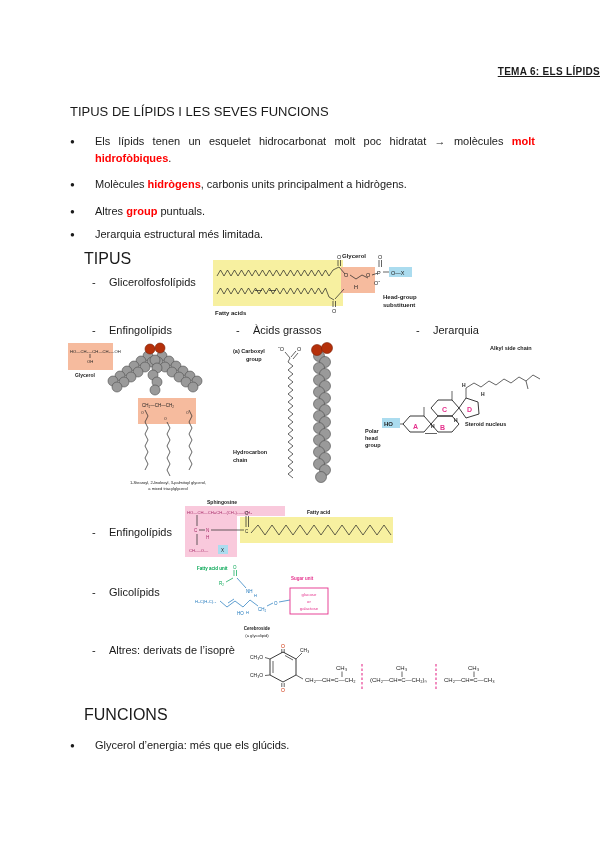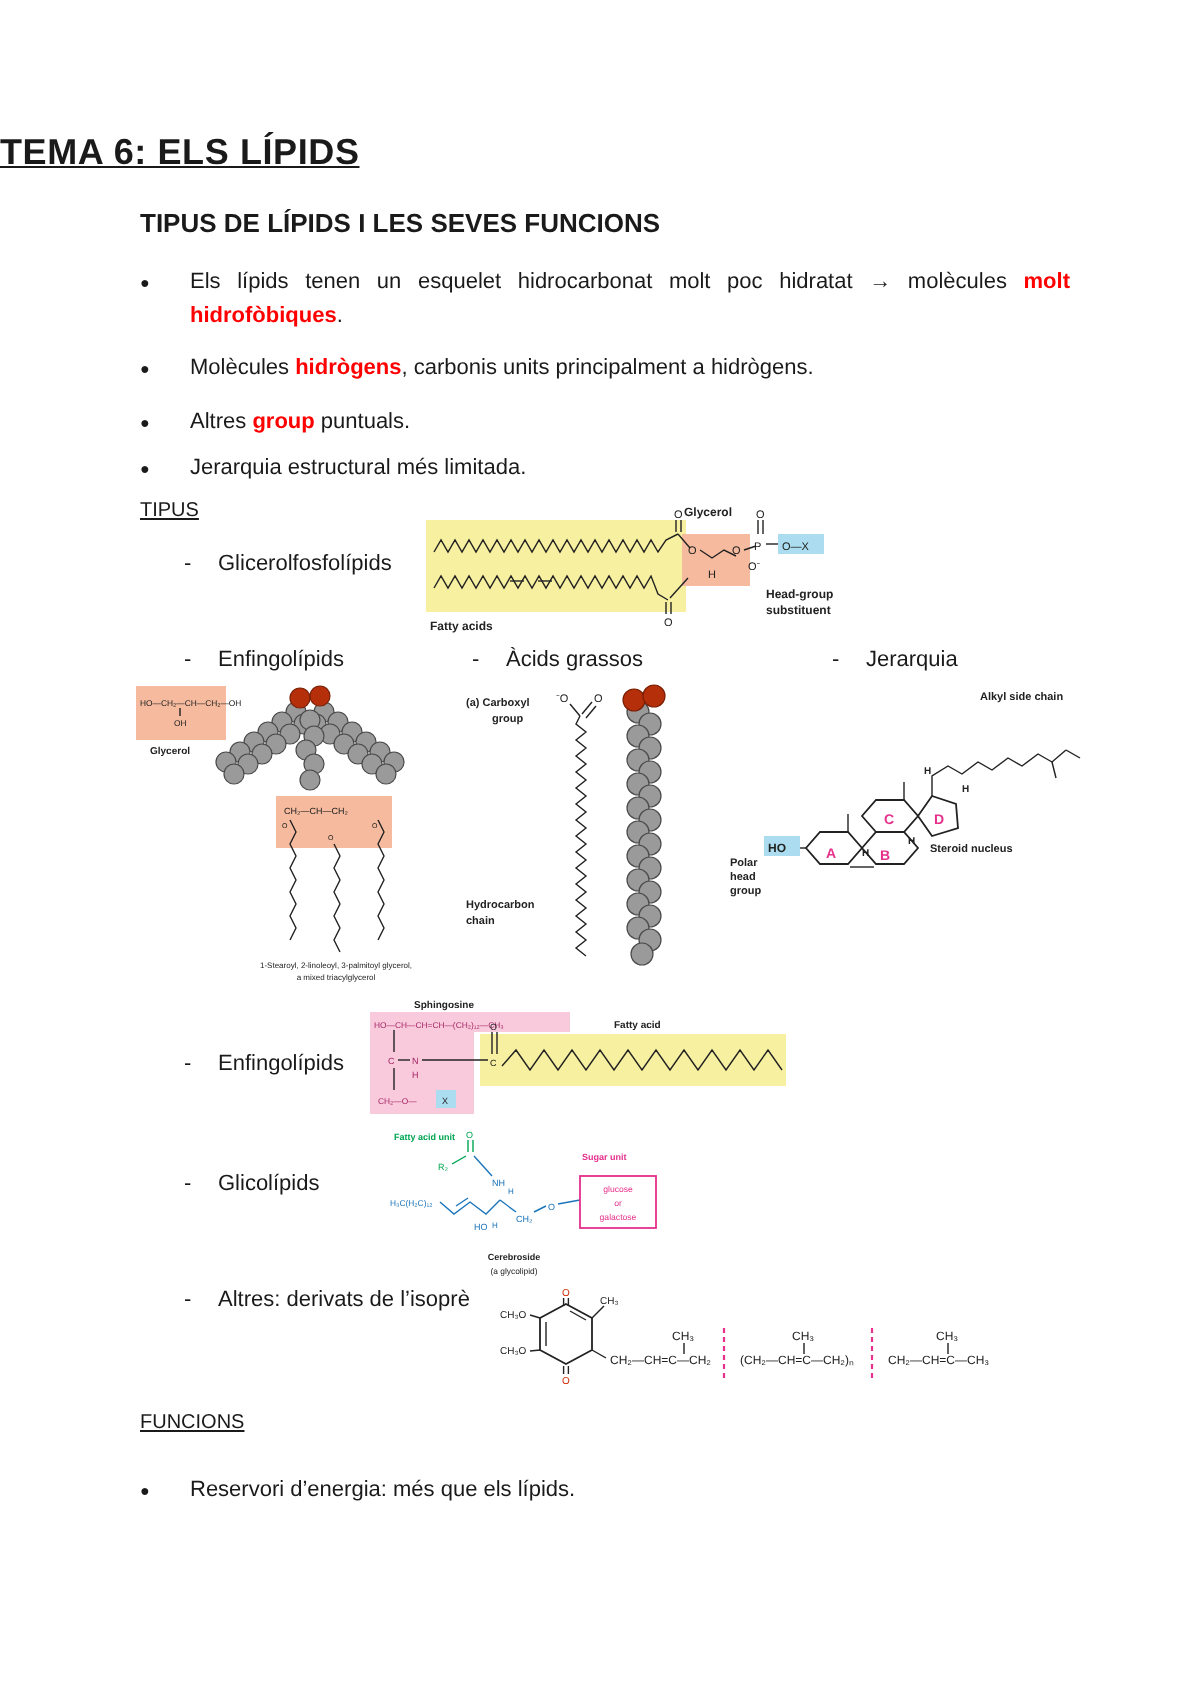--- a/index.html
+++ b/index.html
@@ -1,22 +1,22 @@
 <!DOCTYPE html>
 <html><head>
 <meta charset="utf-8">
 <style>
   html,body{margin:0;padding:0;background:#ffffff;}
   .page{position:relative;width:600px;height:848px;background:#fff;overflow:hidden;
         font-family:"Liberation Sans",sans-serif;color:#1a1a1a;}
   .abs{position:absolute;}
-  .title{left:0;right:0;top:66px;text-align:left;font-size:18px;font-weight:bold;
+  .title{left:0;right:0;top:66px;text-align:right;font-size:10px;font-weight:bold;
          text-decoration:underline;letter-spacing:.3px;}
-  .h2{left:70px;top:104px;font-size:13px;font-weight:bold;}
-  .uhead{left:70px;font-size:10px;text-decoration:underline;}
+  .h2{left:70px;top:104px;font-size:13px;font-weight:normal;}
+  .uhead{left:84px;font-size:16px;}
   .bullet{left:70px;width:465px;display:flex;font-size:11px;line-height:17px;}
   .bullet .mark{width:25px;flex:0 0 25px;font-size:8px;line-height:17px;}
   .bullet .txt{flex:1;}
   .just .txt{text-align:justify;}
   .red{color:#ff0000;font-weight:bold;}
   .item{font-size:11px;display:flex;}
   .item .dash{width:17px;flex:0 0 17px;}
   svg text{font-family:"Liberation Sans",sans-serif;}
   .chem{stroke:#222;stroke-width:0.9;fill:none;}
   .chem-thin{stroke:#222;stroke-width:0.7;fill:none;}
@@ -314,16 +314,16 @@
     <line x1="186" y1="24" x2="186" y2="51" stroke="#e5308c" stroke-width="1.1" stroke-dasharray="2.5,2"></line>
     <text x="194" y="42" font-size="6" fill="#222">CH₂—CH=C—CH₃</text>
     <text x="218" y="30" font-size="6" fill="#222">CH₃</text>
     <line class="chem-thin" x1="224" y1="31.5" x2="224" y2="37"></line>
   </svg>
 
   <div class="abs uhead" style="top:706px">FUNCIONS</div>
 
   <div class="abs bullet" style="top:737px">
     <span class="mark">●</span>
-    <span class="txt"><span>Reservori d’energia: més que els lípids.</span><span class="red"></span><span></span></span>
+    <span class="txt"><span>Glycerol d’energia: més que els glúcids.</span><span class="red"></span><span></span></span>
   </div>
 
 </div>
 
 </body></html>

